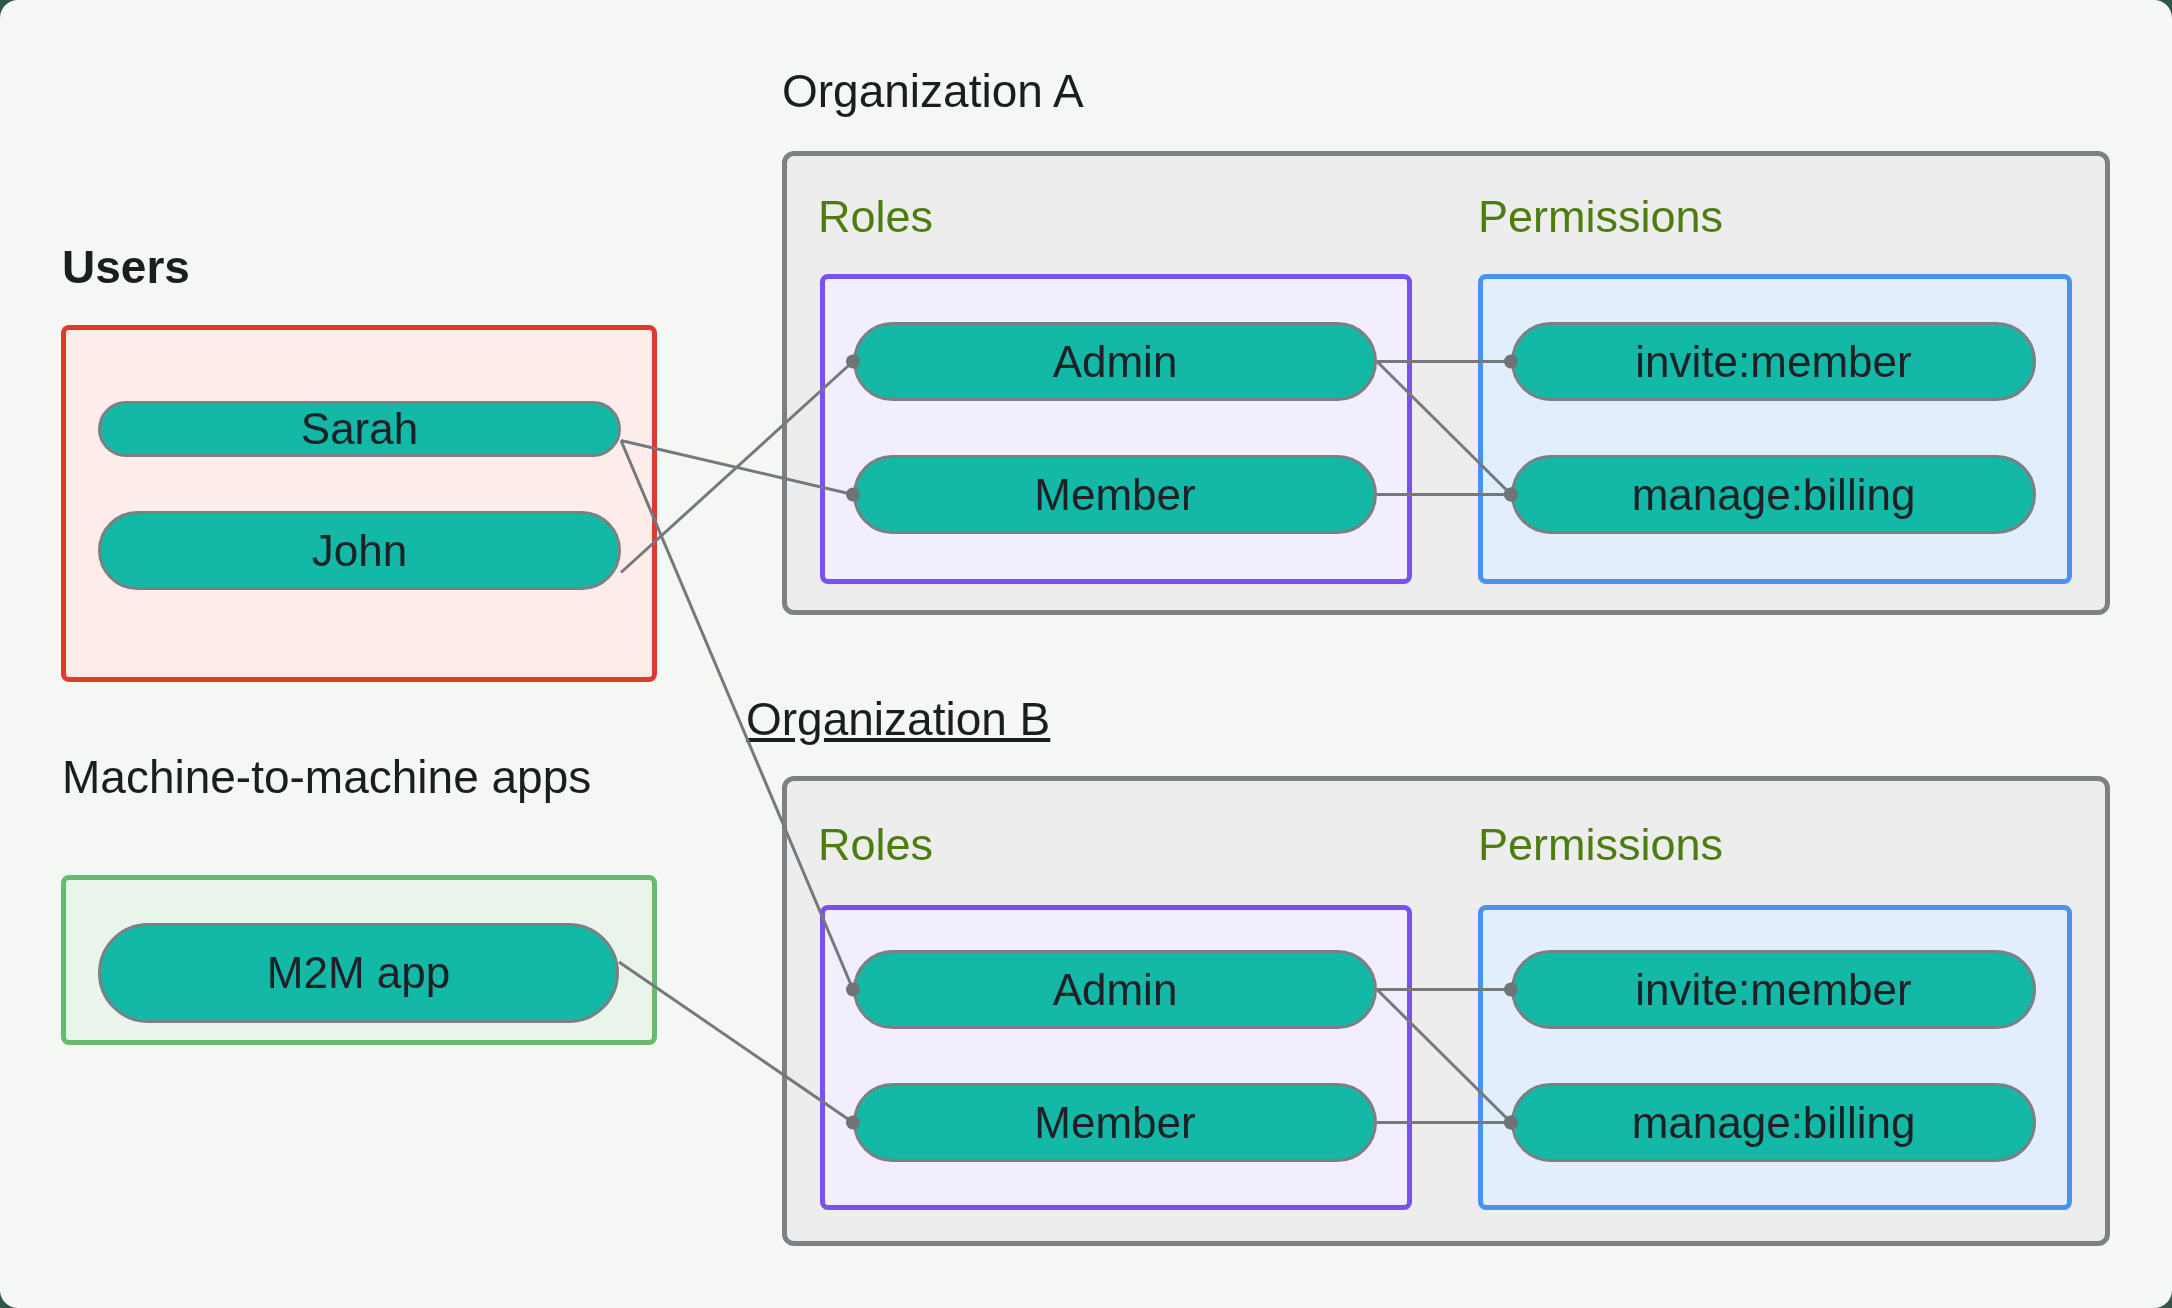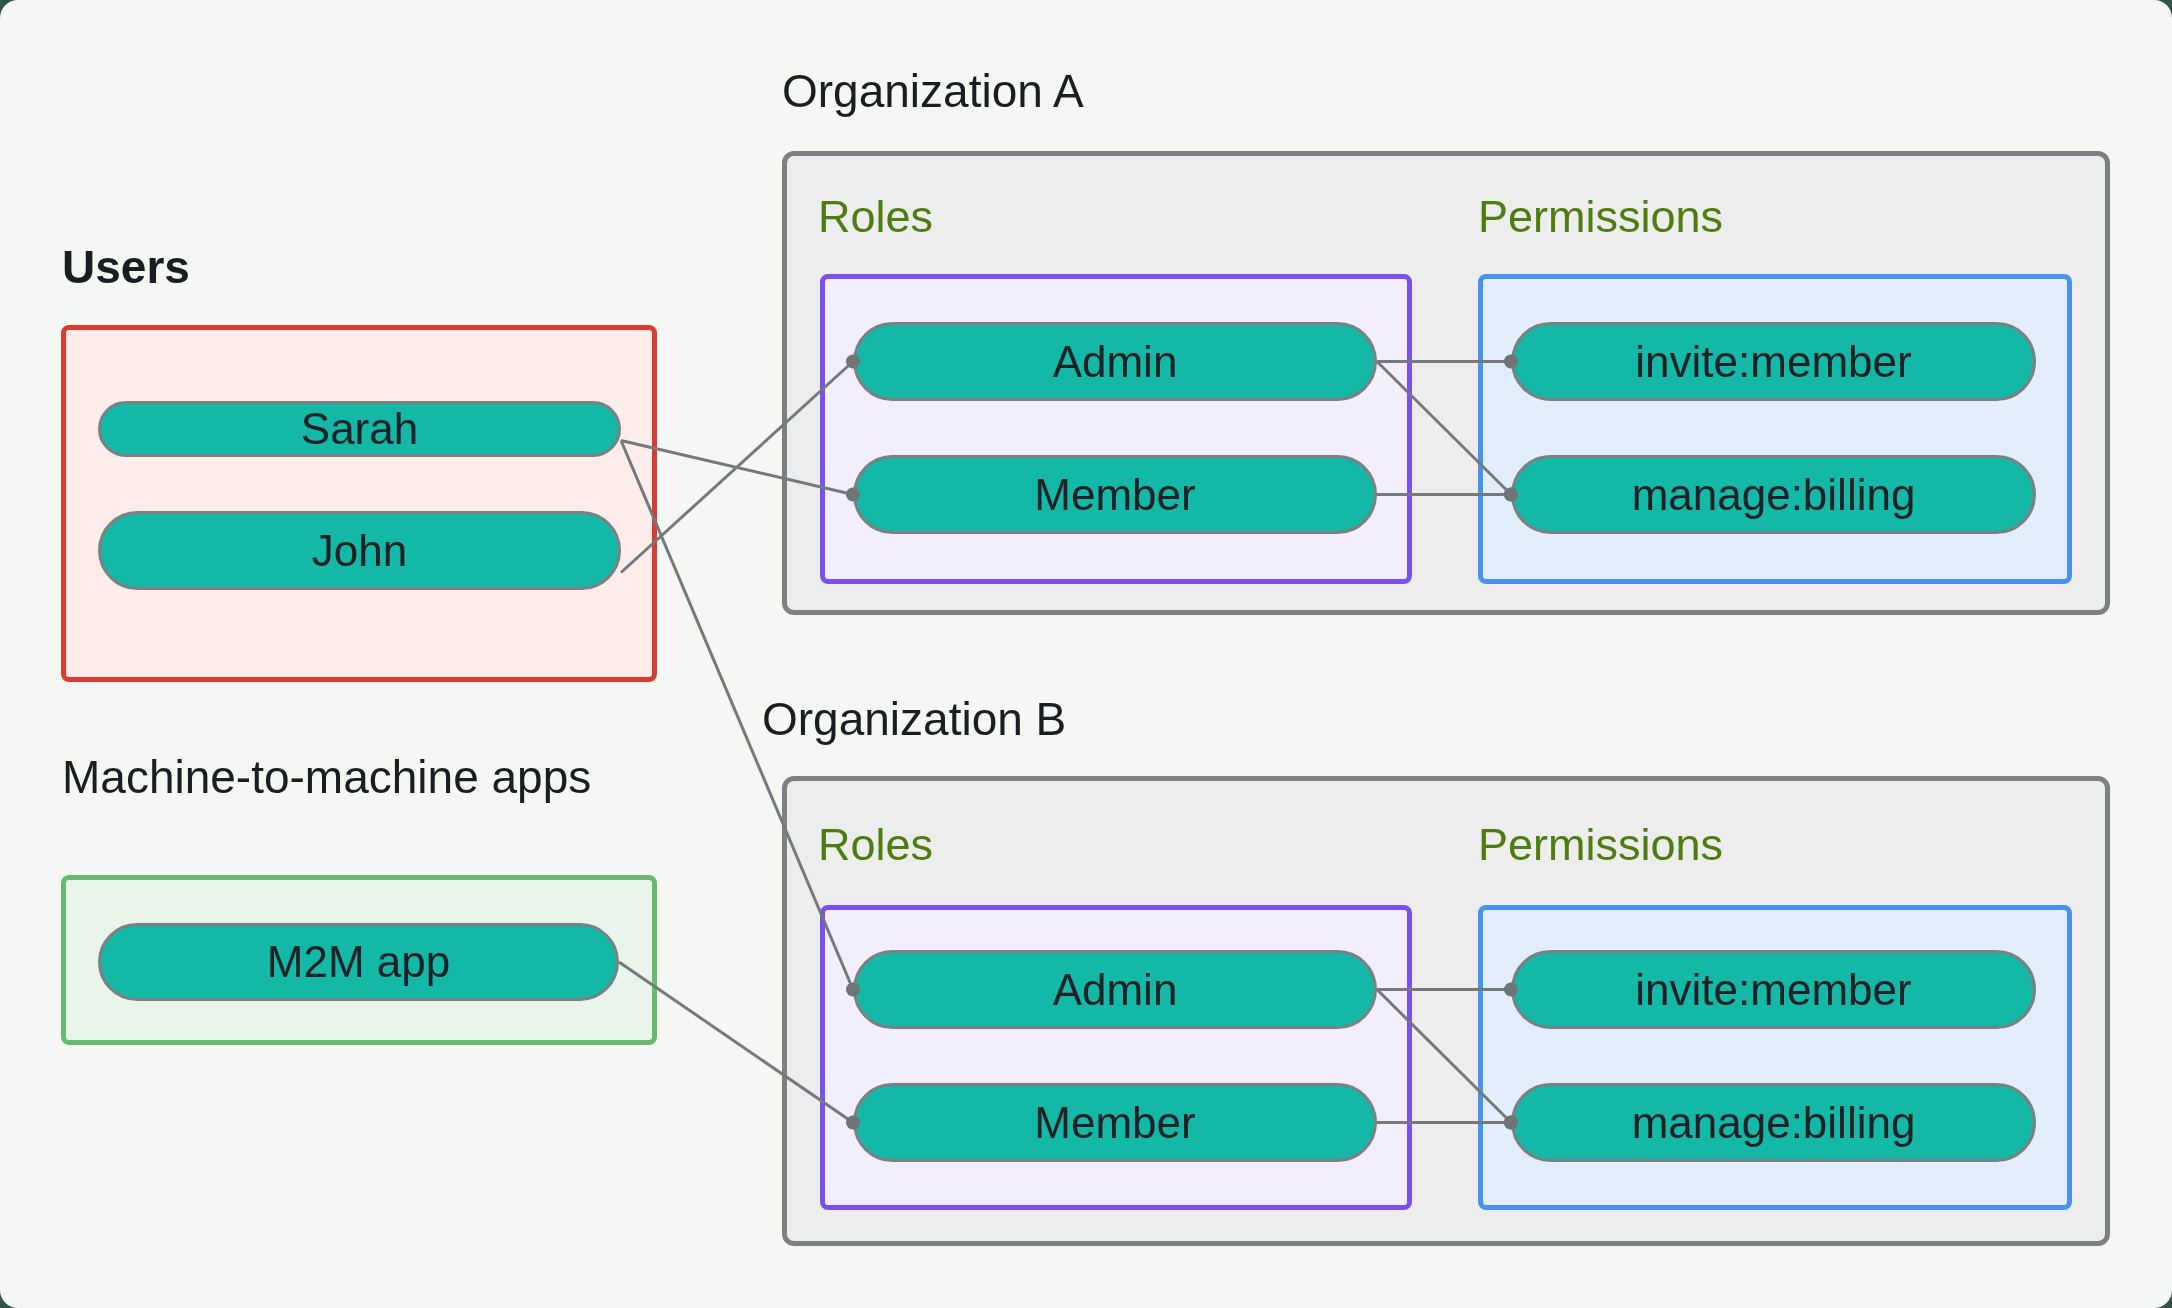--- a/index.html
+++ b/index.html
@@ -34,34 +34,34 @@
 
 <div class="canvas">
 
   <div class="section-label" style="left:62px;top:242px;font-weight:bold;">Users</div>
   <div class="box users-box" style="left:61px;top:325px;width:596px;height:357px;"></div>
   <div class="pill" style="left:98px;top:401px;width:523px;height:56px;">Sarah</div>
   <div class="pill" style="left:98px;top:511px;width:523px;height:79px;">John</div>
 
   <div class="section-label" style="left:62px;top:752px;">Machine-to-machine apps</div>
   <div class="box m2m-box" style="left:61px;top:875px;width:596px;height:170px;"></div>
-  <div class="pill" style="left:98px;top:923px;width:521px;height:78px;">M2M app</div>
+  <div class="pill" style="left:98px;top:923px;width:521px;height:100px;">M2M app</div>
 
   <div class="section-label" style="left:782px;top:66px;">Organization A</div>
   <div class="box org-box" style="left:782px;top:151px;width:1328px;height:464px;"></div>
   <div class="inner-label" style="left:818px;top:192px;">Roles</div>
   <div class="inner-label" style="left:1478px;top:192px;">Permissions</div>
   <div class="box roles-box" style="left:820px;top:274px;width:592px;height:310px;"></div>
   <div class="box perms-box" style="left:1478px;top:274px;width:594px;height:310px;"></div>
   <div class="pill" style="left:853px;top:322px;width:524px;height:79px;">Admin</div>
   <div class="pill" style="left:853px;top:455px;width:524px;height:79px;">Member</div>
   <div class="pill" style="left:1511px;top:322px;width:525px;height:79px;">invite:member</div>
   <div class="pill" style="left:1511px;top:455px;width:525px;height:79px;">manage:billing</div>
 
-  <div class="section-label" style="left:762px;top:694px;">Organization B</div>
+  <div class="section-label" style="left:746px;top:694px;text-decoration:underline;">Organization B</div>
   <div class="box org-box" style="left:782px;top:776px;width:1328px;height:470px;"></div>
   <div class="inner-label" style="left:818px;top:820px;">Roles</div>
   <div class="inner-label" style="left:1478px;top:820px;">Permissions</div>
   <div class="box roles-box" style="left:820px;top:905px;width:592px;height:305px;"></div>
   <div class="box perms-box" style="left:1478px;top:905px;width:594px;height:305px;"></div>
   <div class="pill" style="left:853px;top:950px;width:524px;height:79px;">Admin</div>
   <div class="pill" style="left:853px;top:1083px;width:524px;height:79px;">Member</div>
   <div class="pill" style="left:1511px;top:950px;width:525px;height:79px;">invite:member</div>
   <div class="pill" style="left:1511px;top:1083px;width:525px;height:79px;">manage:billing</div>
 

